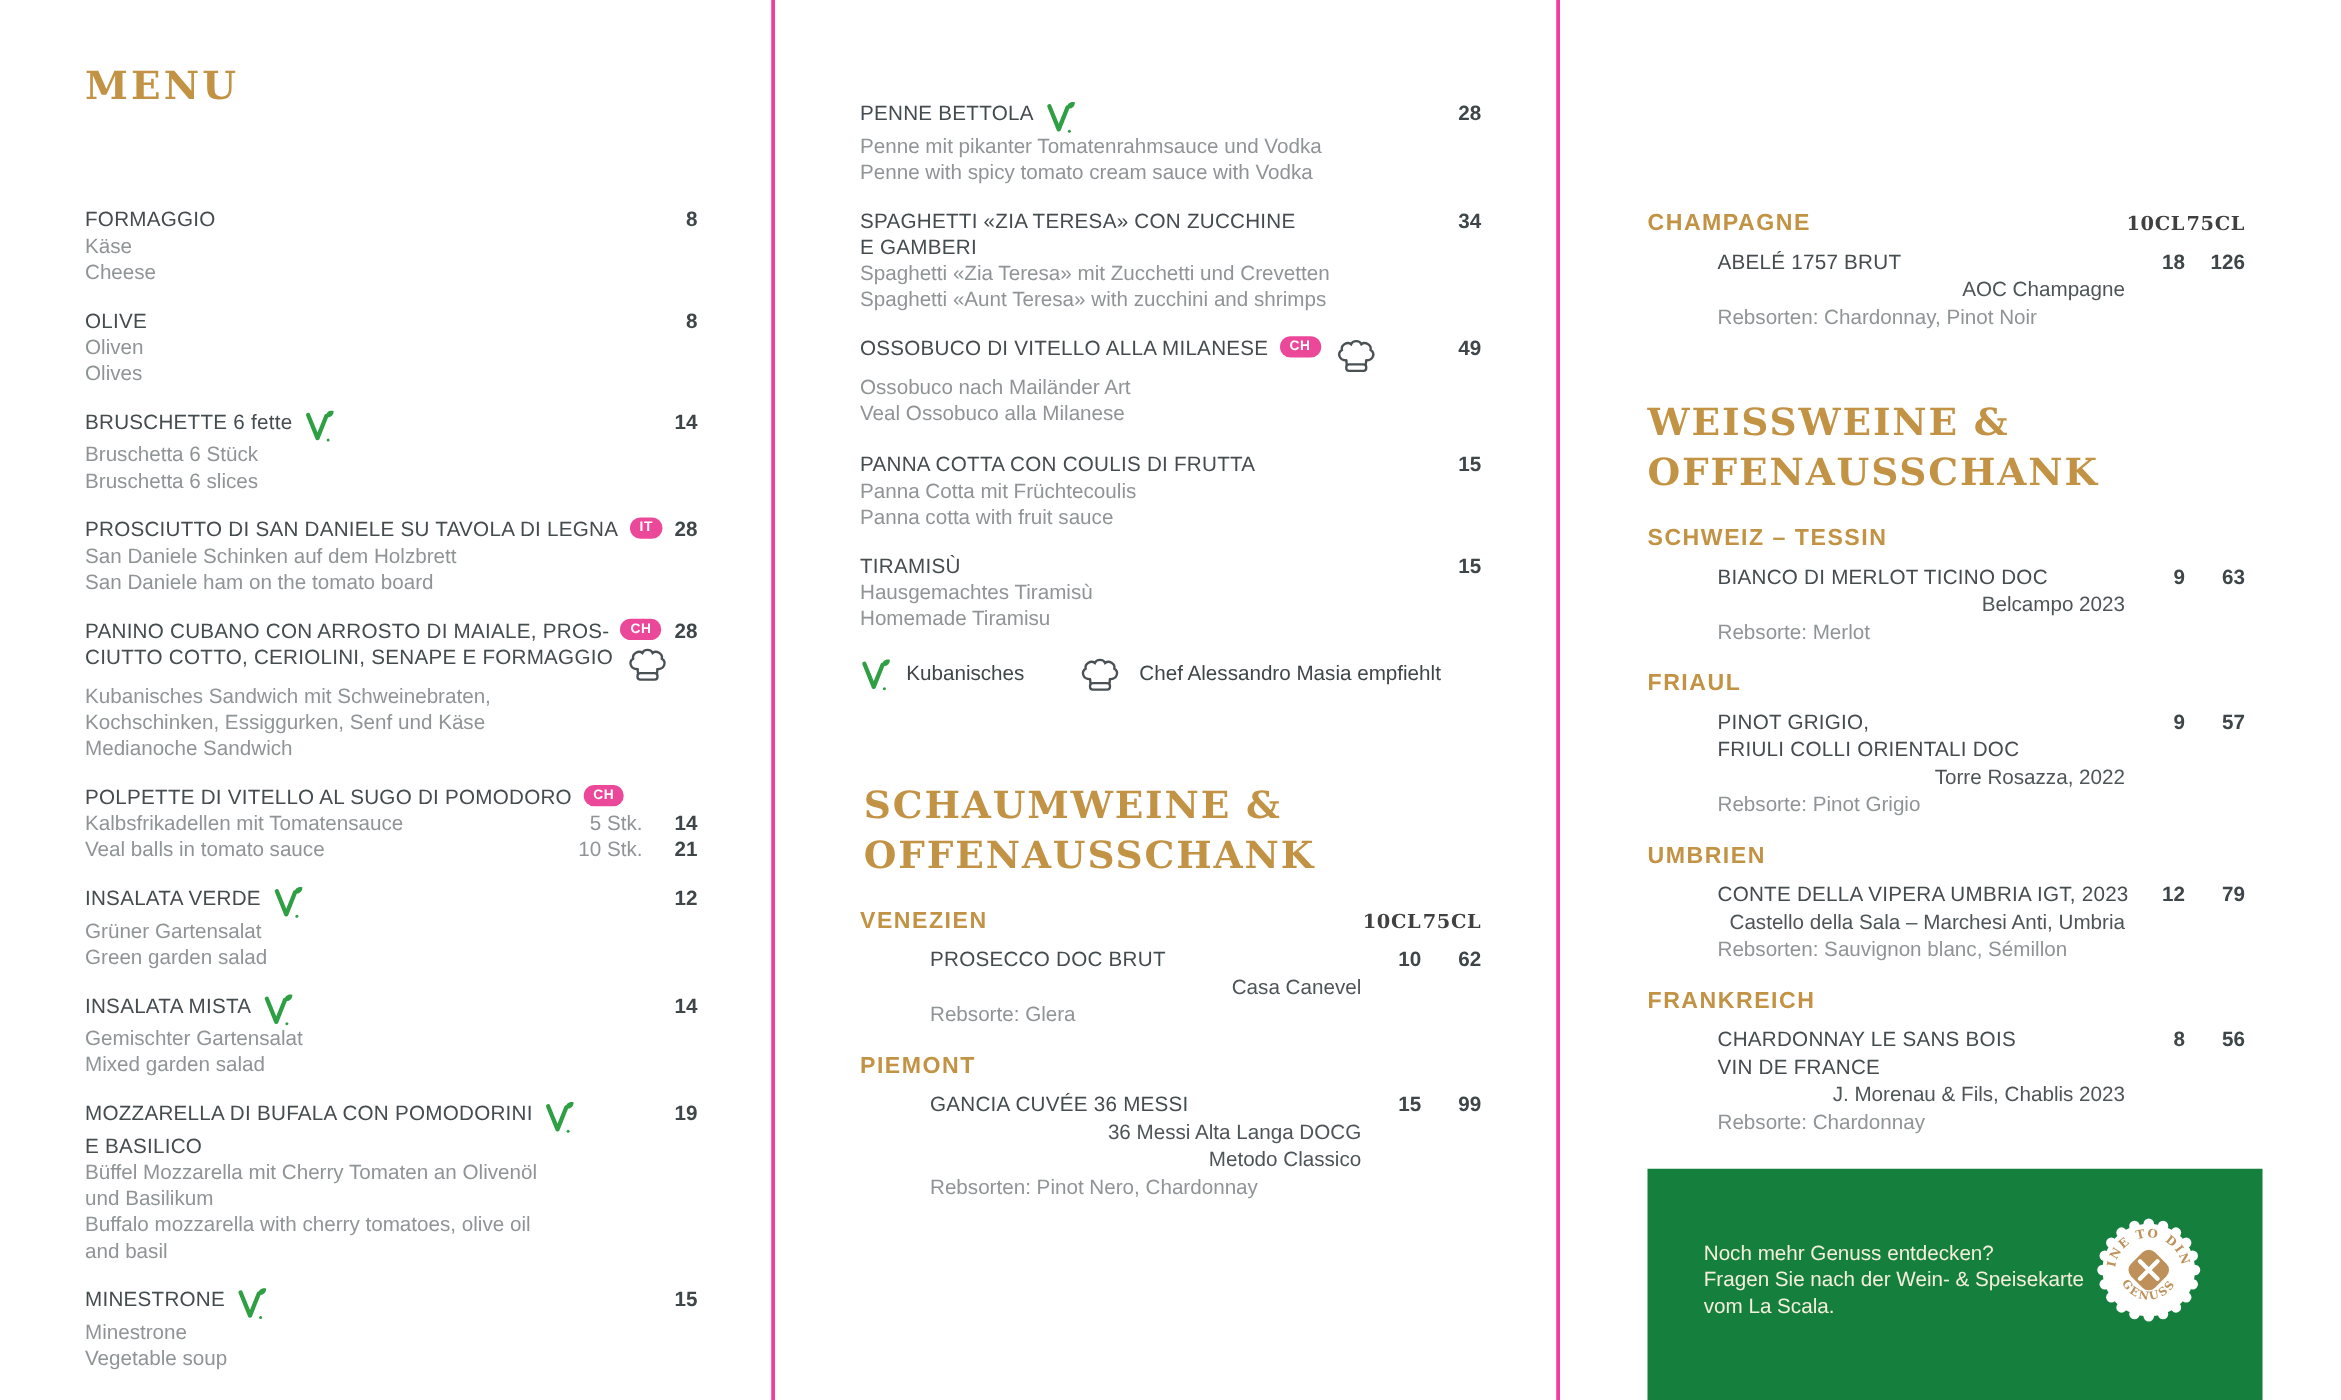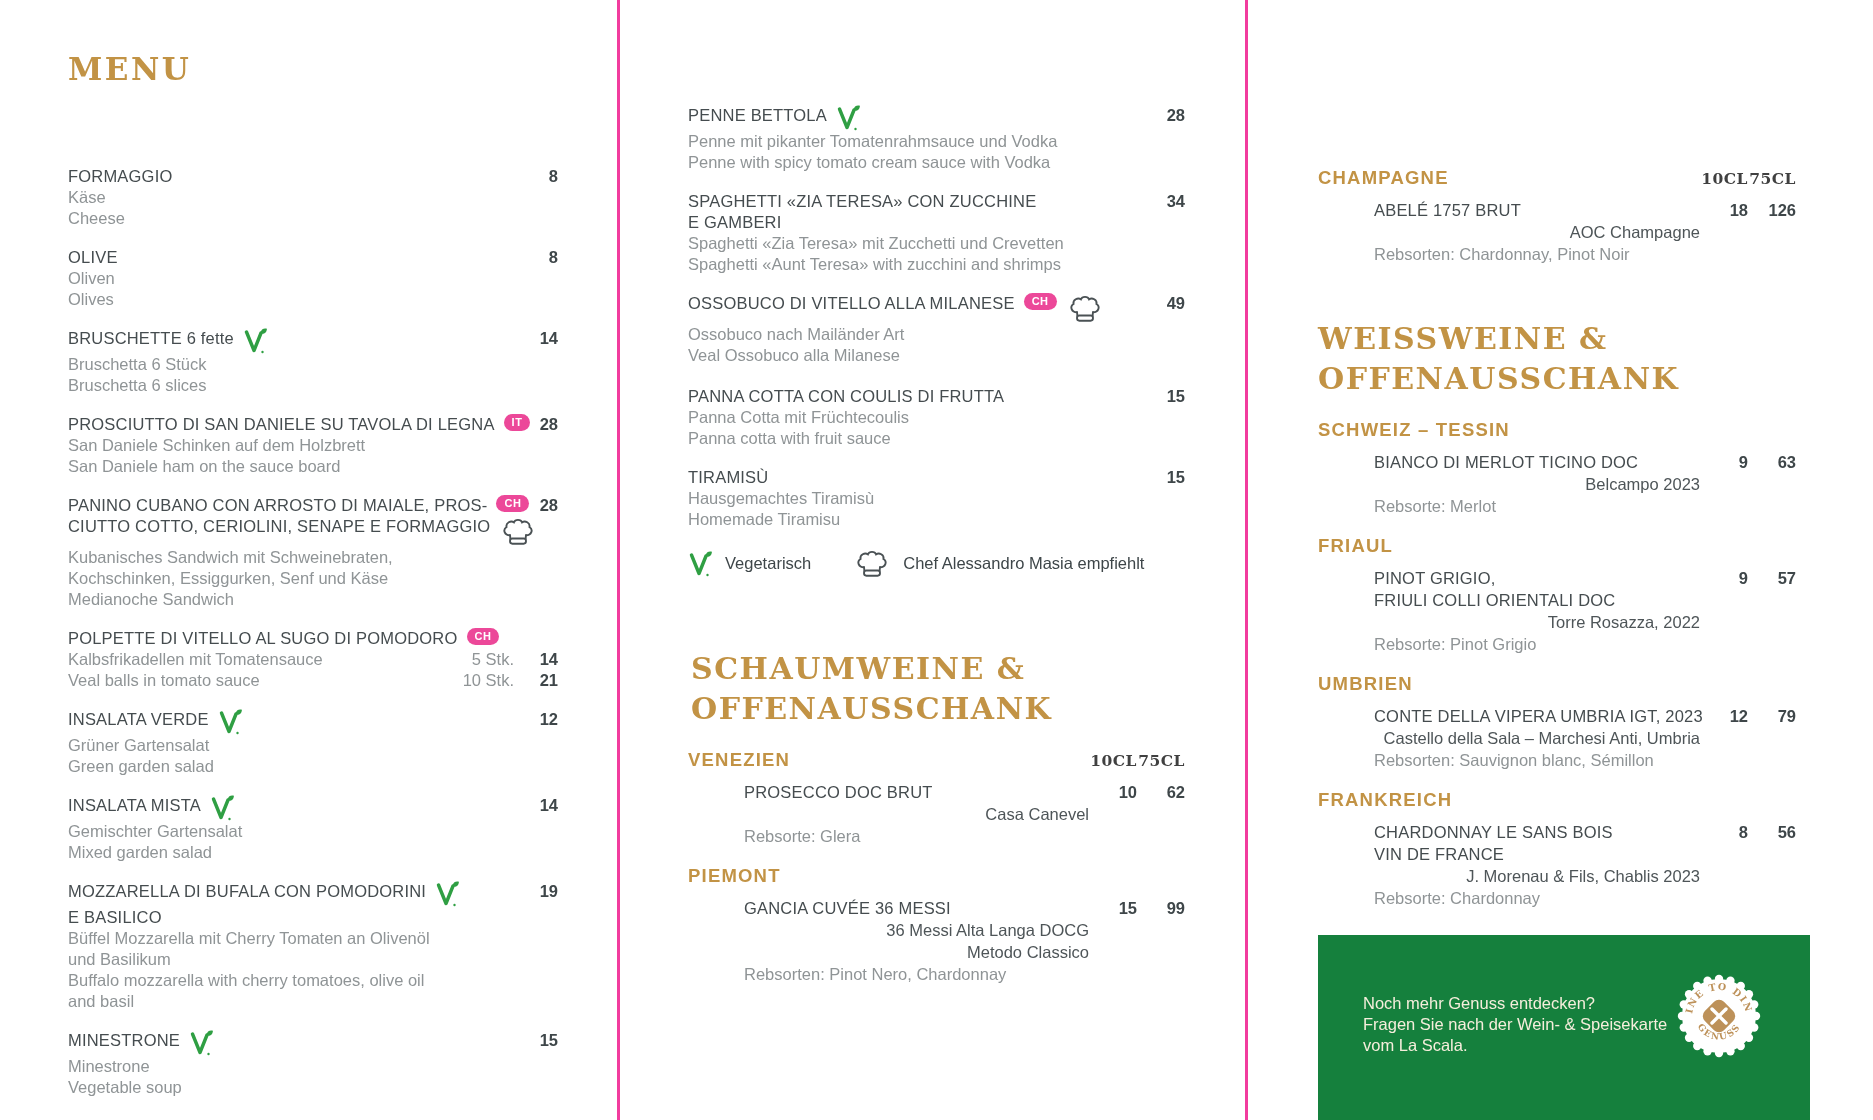--- a/index.html
+++ b/index.html
@@ -5,21 +5,21 @@
   html,body{margin:0;padding:0;}
   body{
     width:1873px;height:1120px;position:relative;overflow:hidden;
     background:#ffffff;font-family:"Liberation Sans",sans-serif;
   }
   .sep{position:absolute;top:0;bottom:0;width:3px;background:#F23C9E;}
   .sep1{left:617px;} .sep2{left:1245px;}
 
   .col{position:absolute;top:0;}
   #col1{left:68px;width:490px;}
-  #col2{left:688px;width:497px;padding-top:105px;box-sizing:border-box;}
+  #col2{left:688px;width:497px;padding-top:81px;box-sizing:border-box;}
   #col3{left:1318px;width:492px;padding-top:165px;box-sizing:border-box;height:1120px;}
 
   .menu-title{
     font-family:"DejaVu Serif",serif;font-weight:bold;color:#C29345;
     font-size:31px;line-height:38px;letter-spacing:2.5px;margin:50px 0 0 0;
   }
   #food-items{margin-top:78px;}
 
   .item{display:flex;margin-bottom:18px;}
   .item-main{flex:1;min-width:0;}
@@ -129,21 +129,21 @@
             <div class="price">14</div>
           </div>
         </div>
         <div class="item">
           <div class="item-main">
             <div class="title-line">
               <span class="item-title">PROSCIUTTO DI SAN DANIELE SU TAVOLA DI LEGNA</span>
               <span class="badge">IT</span>
             </div>
             <div class="item-desc">San Daniele Schinken auf dem Holzbrett</div>
-            <div class="item-desc">San Daniele ham on the sauce board</div>
+            <div class="item-desc">San Daniele ham on the tomato board</div>
           </div>
           <div class="item-price-col">
             <div class="price">28</div>
           </div>
         </div>
         <div class="item">
           <div class="item-main">
             <div class="title-line">
               <span class="item-title">PANINO CUBANO CON ARROSTO DI MAIALE, PROS-</span>
               <span class="badge">CH</span>
@@ -353,21 +353,21 @@
         </div>
       </div>
     <div class="legend">
       <span class="inline-icon">
           <svg width="25" height="26" viewBox="0 0 24 26">
             <path d="M3 4 L10.5 22.5 L17.5 5" fill="none" stroke="#2F9F43" stroke-width="3.4" stroke-linecap="round" stroke-linejoin="round"></path>
             <path d="M17.2 5.6 C16.8 1.4 20.6 -0.2 23.4 0.8 C23.4 4.6 20.4 6.6 17.2 5.6 Z" fill="#2F9F43"></path>
             <circle cx="19" cy="24" r="1.2" fill="#2F9F43"></circle>
           </svg>
         </span>
-      <span class="legend-label">Vegetarisch</span>
+      <span class="legend-label">Kubanisches</span>
       <span class="legend-gap"></span>
       <span class="inline-icon">
           <svg width="38" height="31" viewBox="0 0 40 33">
             <path d="M11.5 20.5 C5.5 20.5 3.5 14.5 7.8 11.7 C6.8 7.2 12.5 4.3 15.6 6.8 C17 3.2 23 3.2 24.4 6.8 C27.5 4.3 33.2 7.2 32.2 11.7 C36.5 14.5 34.5 20.5 28.5 20.5" fill="none" stroke="#4A5154" stroke-width="2" stroke-linecap="round"></path>
             <path d="M11.5 20.5 L11.9 24 M28.5 20.5 L28.1 24" stroke="#4A5154" stroke-width="2" stroke-linecap="round"></path>
             <rect x="11.5" y="24" width="17" height="5.5" rx="2.5" fill="none" stroke="#4A5154" stroke-width="2"></rect>
           </svg>
         </span>
       <span class="legend-label">Chef Alessandro Masia empfiehlt</span>
     </div>

